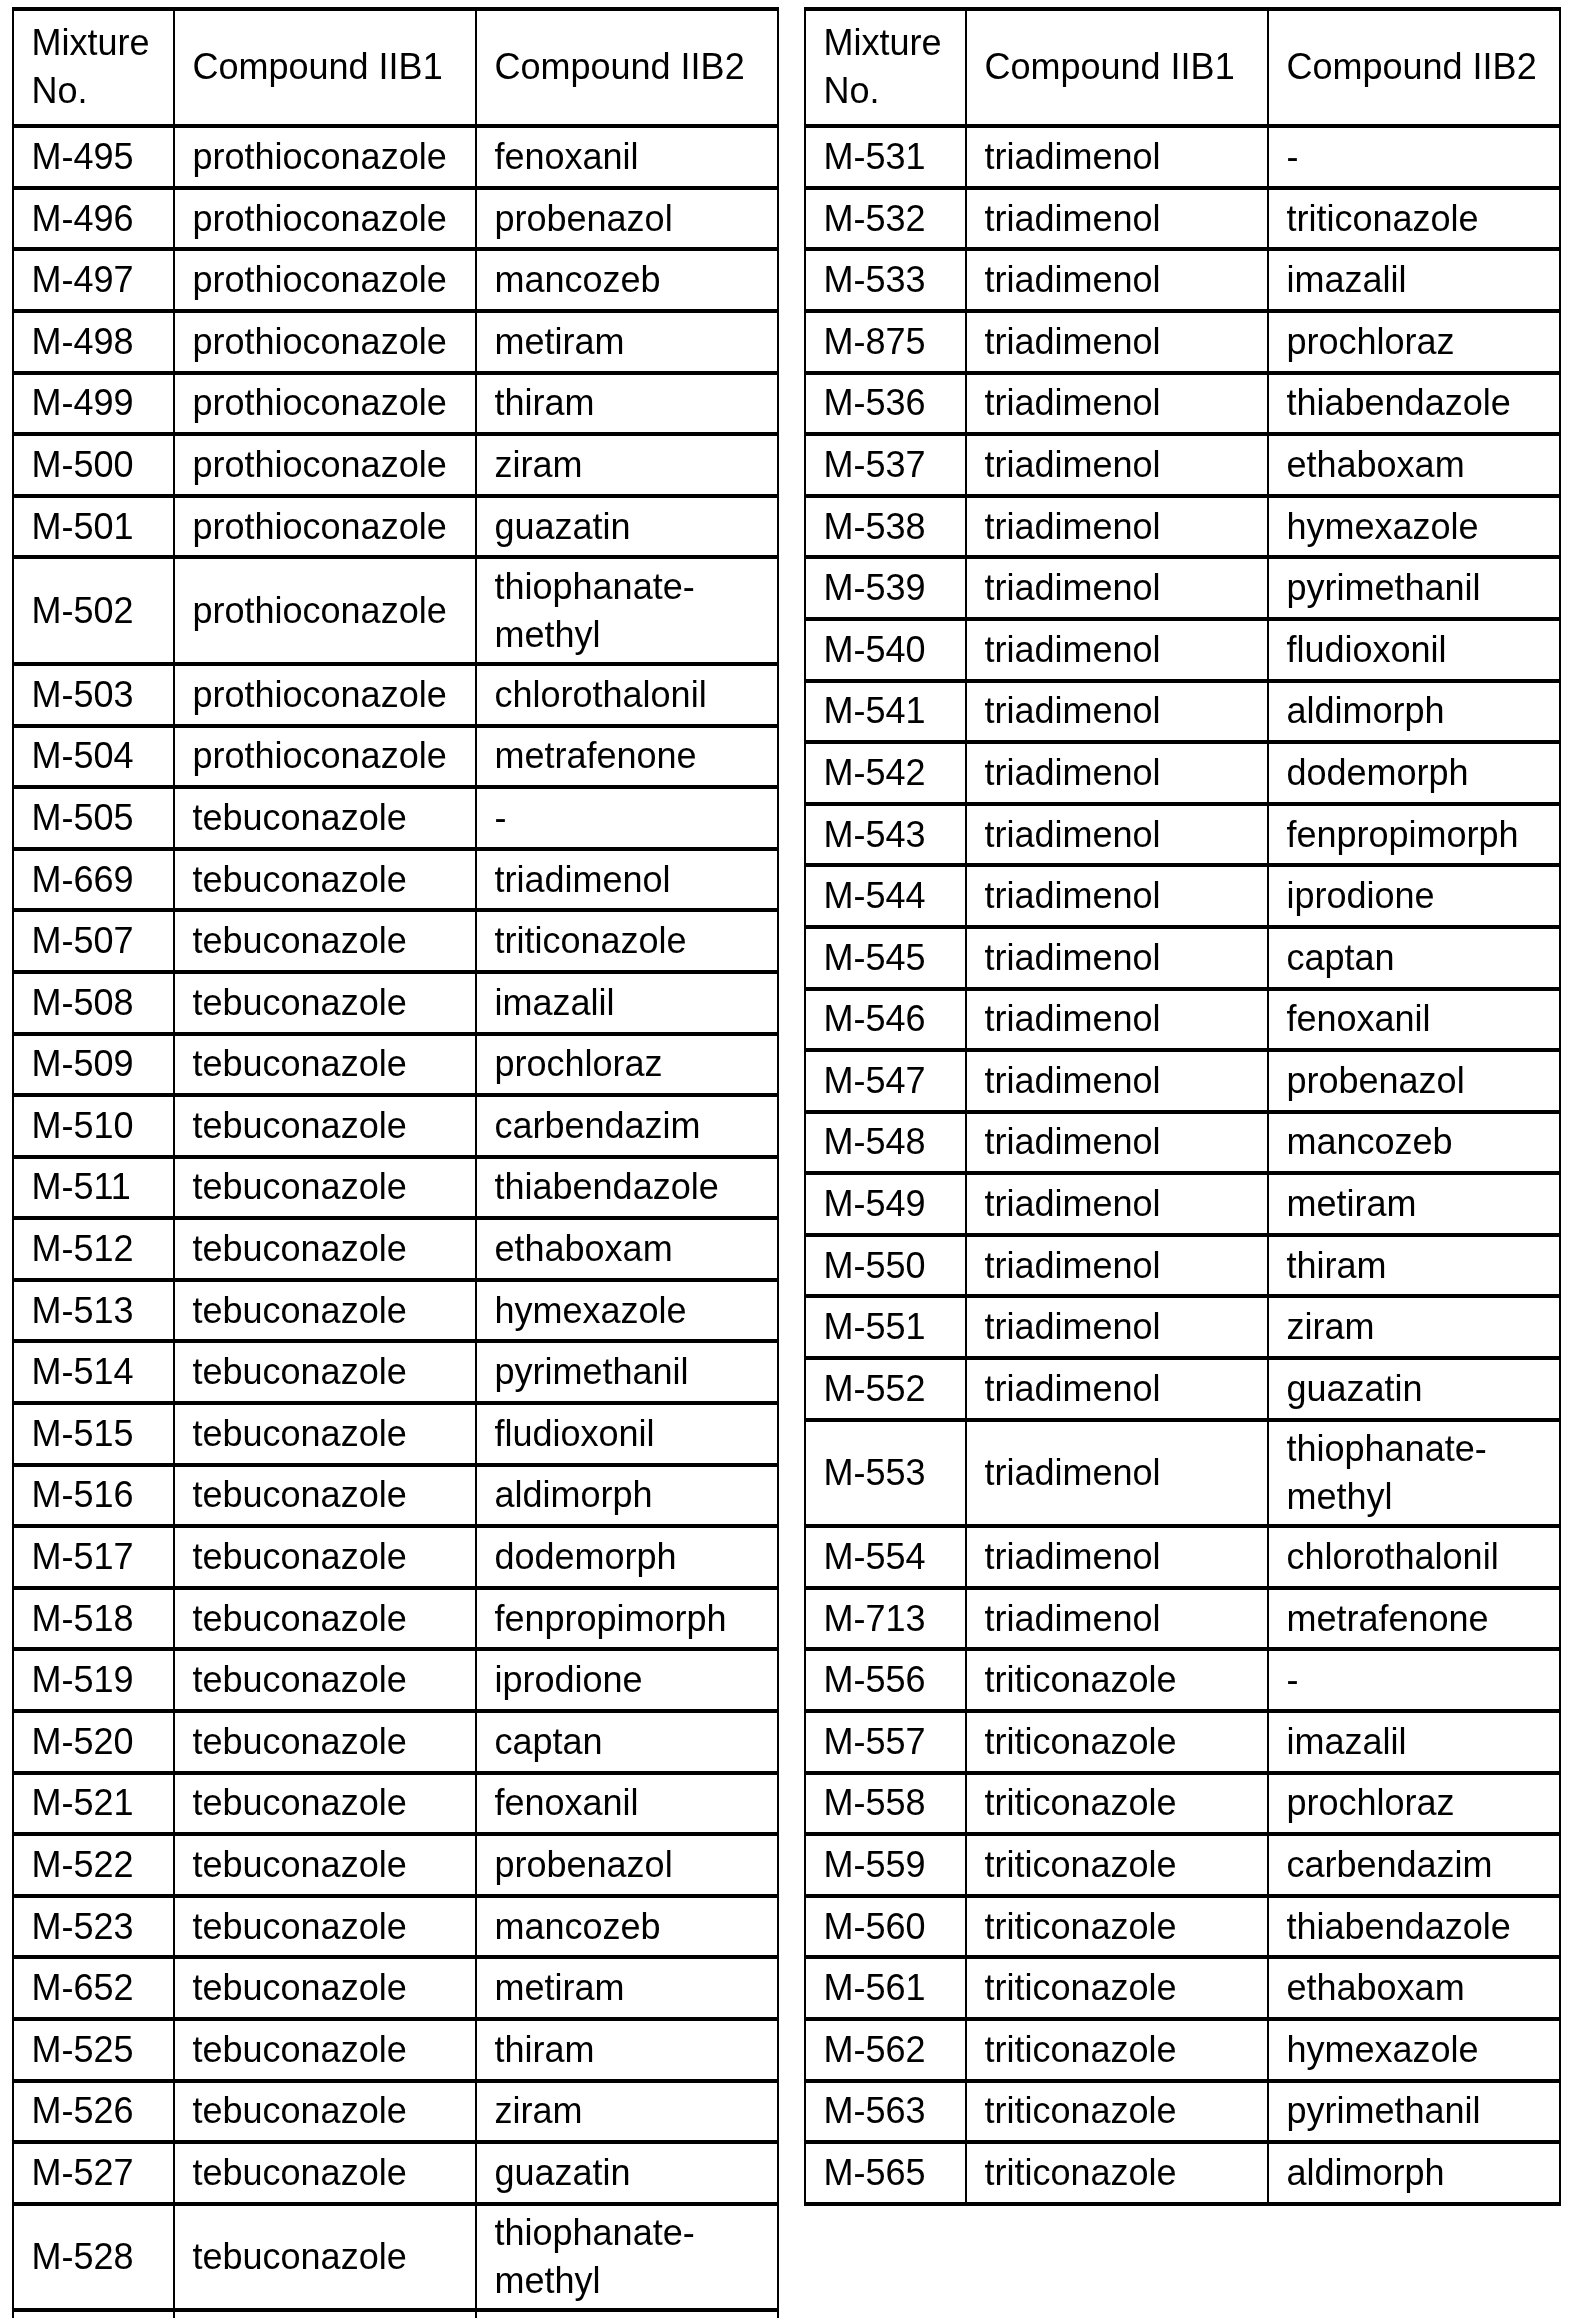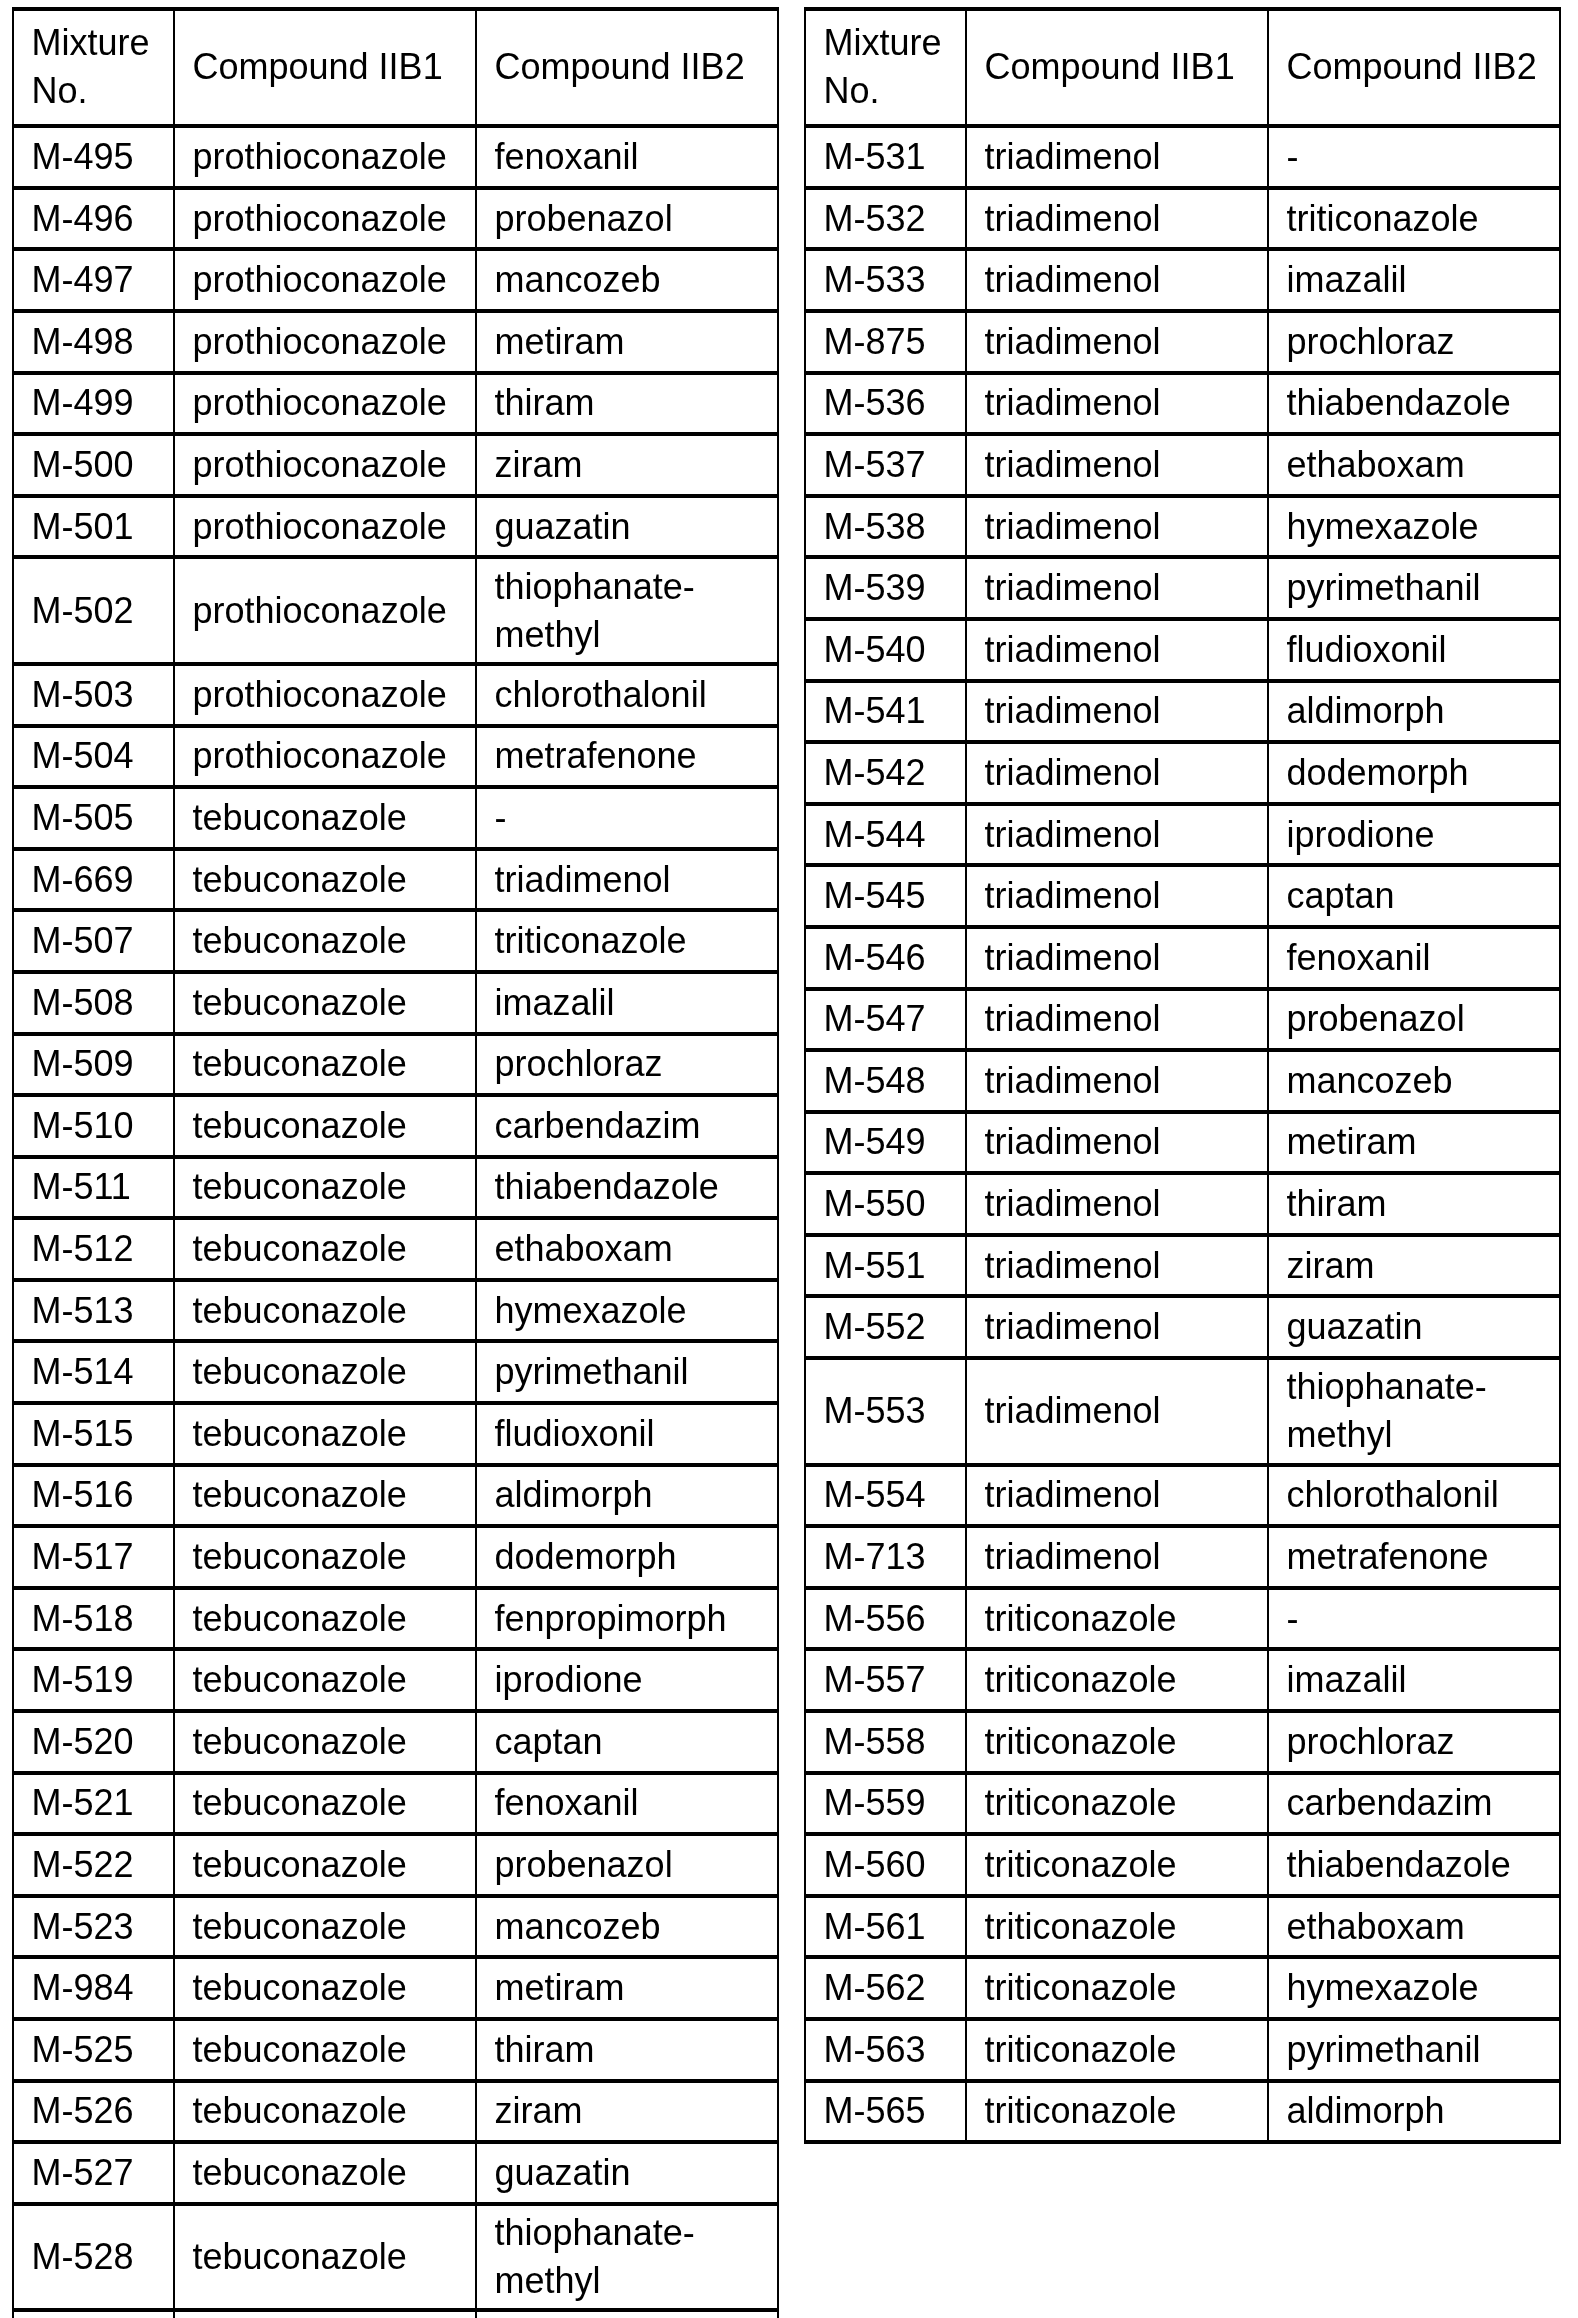--- a/index.html
+++ b/index.html
@@ -205,21 +205,21 @@
           <td>M-522</td>
           <td>tebuconazole</td>
           <td>probenazol</td>
         </tr>
         <tr>
           <td>M-523</td>
           <td>tebuconazole</td>
           <td>mancozeb</td>
         </tr>
         <tr>
-          <td>M-984</td>
+          <td>M-652</td>
           <td>tebuconazole</td>
           <td>metiram</td>
         </tr>
         <tr>
           <td>M-525</td>
           <td>tebuconazole</td>
           <td>thiram</td>
         </tr>
         <tr>
           <td>M-526</td>
@@ -307,20 +307,25 @@
           <td>M-541</td>
           <td>triadimenol</td>
           <td>aldimorph</td>
         </tr>
         <tr>
           <td>M-542</td>
           <td>triadimenol</td>
           <td>dodemorph</td>
         </tr>
         <tr>
+          <td>M-543</td>
+          <td>triadimenol</td>
+          <td>fenpropimorph</td>
+        </tr>
+        <tr>
           <td>M-544</td>
           <td>triadimenol</td>
           <td>iprodione</td>
         </tr>
         <tr>
           <td>M-545</td>
           <td>triadimenol</td>
           <td>captan</td>
         </tr>
         <tr>

